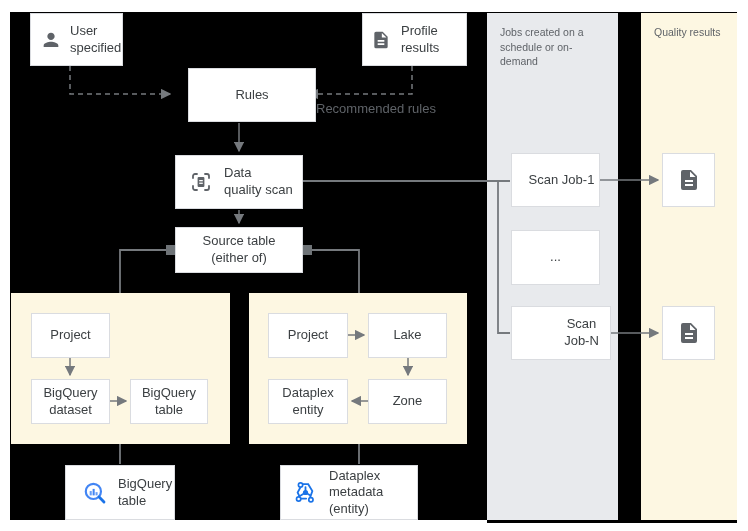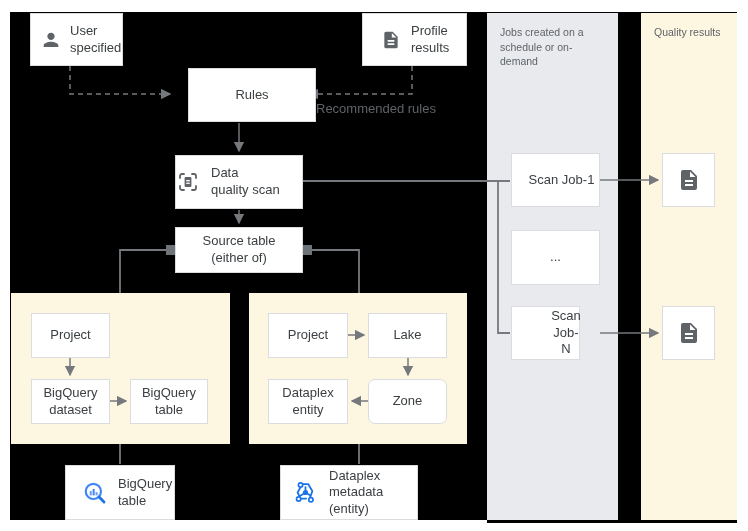--- a/index.html
+++ b/index.html
@@ -103,35 +103,35 @@
   <div class="abs box lefty" style="left:30px;top:13px;width:93px;height:53px;padding-left:9px;gap:8px;">
     <span class="icon">
       <svg width="22" height="22" viewBox="0 0 24 24">
           <path fill="#5f6368" d="M12 12c2.21 0 4-1.79 4-4s-1.79-4-4-4-4 1.79-4 4 1.79 4 4 4zm0 2c-2.67 0-8 1.34-8 4v1.5h16V18c0-2.66-5.33-4-8-4z"></path>
         </svg>
     </span>
     <span class="label">User
 specified</span>
   </div>
 
-  <div class="abs box lefty" style="left:362px;top:13px;width:105px;height:53px;padding-left:18px;gap:10px;align-items:center;">
+  <div class="abs box lefty" style="left:362px;top:13px;width:105px;height:53px;padding-left:8px;gap:10px;align-items:center;">
     <span class="icon">
       <svg width="20" height="20" viewBox="0 0 24 24">
           <path fill="#5f6368" d="M14 2H6a2 2 0 0 0-2 2v16a2 2 0 0 0 2 2h12a2 2 0 0 0 2-2V8l-6-6zm2 16H8v-2h8v2zm0-4H8v-2h8v2zm-3-5V3.5L18.5 9H13z"></path>
         </svg>
     </span>
     <span class="label">Profile
 results</span>
   </div>
 
   <div class="abs box center" style="left:188px;top:68px;width:128px;height:54px;">
     <span class="label">Rules</span>
   </div>
 
-  <div class="abs box lefty" style="left:175px;top:155px;width:128px;height:54px;padding-left:0;gap:11px;">
+  <div class="abs box lefty" style="left:175px;top:155px;width:128px;height:54px;padding-left:13px;gap:11px;">
     <span class="icon">
       <svg width="24" height="24" viewBox="0 0 24 24">
         <g stroke="#5f6368" stroke-width="1.8" fill="none" stroke-linecap="round">
           <path d="M4 8 V6 a2 2 0 0 1 2-2 h2"></path>
           <path d="M16 4 h2 a2 2 0 0 1 2 2 v2"></path>
           <path d="M20 16 v2 a2 2 0 0 1-2 2 h-2"></path>
           <path d="M8 20 H6 a2 2 0 0 1-2-2 v-2"></path>
         </g>
         <rect x="8.6" y="7" width="6.8" height="10" rx="1" fill="#5f6368"></rect>
         <rect x="10.2" y="10" width="3.6" height="1.3" fill="#ffffff"></rect>
@@ -162,31 +162,31 @@
   <div class="abs box center" style="left:268px;top:313px;width:80px;height:45px;">
     <span class="label">Project</span>
   </div>
   <div class="abs box center" style="left:368px;top:313px;width:79px;height:45px;">
     <span class="label">Lake</span>
   </div>
   <div class="abs box center" style="left:268px;top:379px;width:80px;height:45px;">
     <span class="label">Dataplex
 entity</span>
   </div>
-  <div class="abs box center" style="left:368px;top:379px;width:79px;height:45px;border-radius:7px;">
+  <div class="abs box center" style="left:368px;top:379px;width:79px;height:45px;">
     <span class="label">Zone</span>
   </div>
 
   <div class="abs box center" style="left:511px;top:153px;width:89px;height:54px;padding-left:12px;">
     <span class="label">Scan Job-1</span>
   </div>
   <div class="abs box center" style="left:511px;top:230px;width:89px;height:55px;">
     <span class="label">...</span>
   </div>
-  <div class="abs box center" style="left:511px;top:306px;width:69px;height:54px;padding-left:41px;">
+  <div class="abs box center" style="left:511px;top:306px;width:100px;height:54px;padding-left:41px;">
     <span class="label">Scan Job-N</span>
   </div>
 
   <div class="abs box center" style="left:662px;top:153px;width:53px;height:54px;">
     <span class="icon">
       <svg width="24" height="24" viewBox="0 0 24 24">
           <path fill="#5f6368" d="M14 2H6a2 2 0 0 0-2 2v16a2 2 0 0 0 2 2h12a2 2 0 0 0 2-2V8l-6-6zm2 16H8v-2h8v2zm0-4H8v-2h8v2zm-3-5V3.5L18.5 9H13z"></path>
         </svg>
     </span>
   </div>

